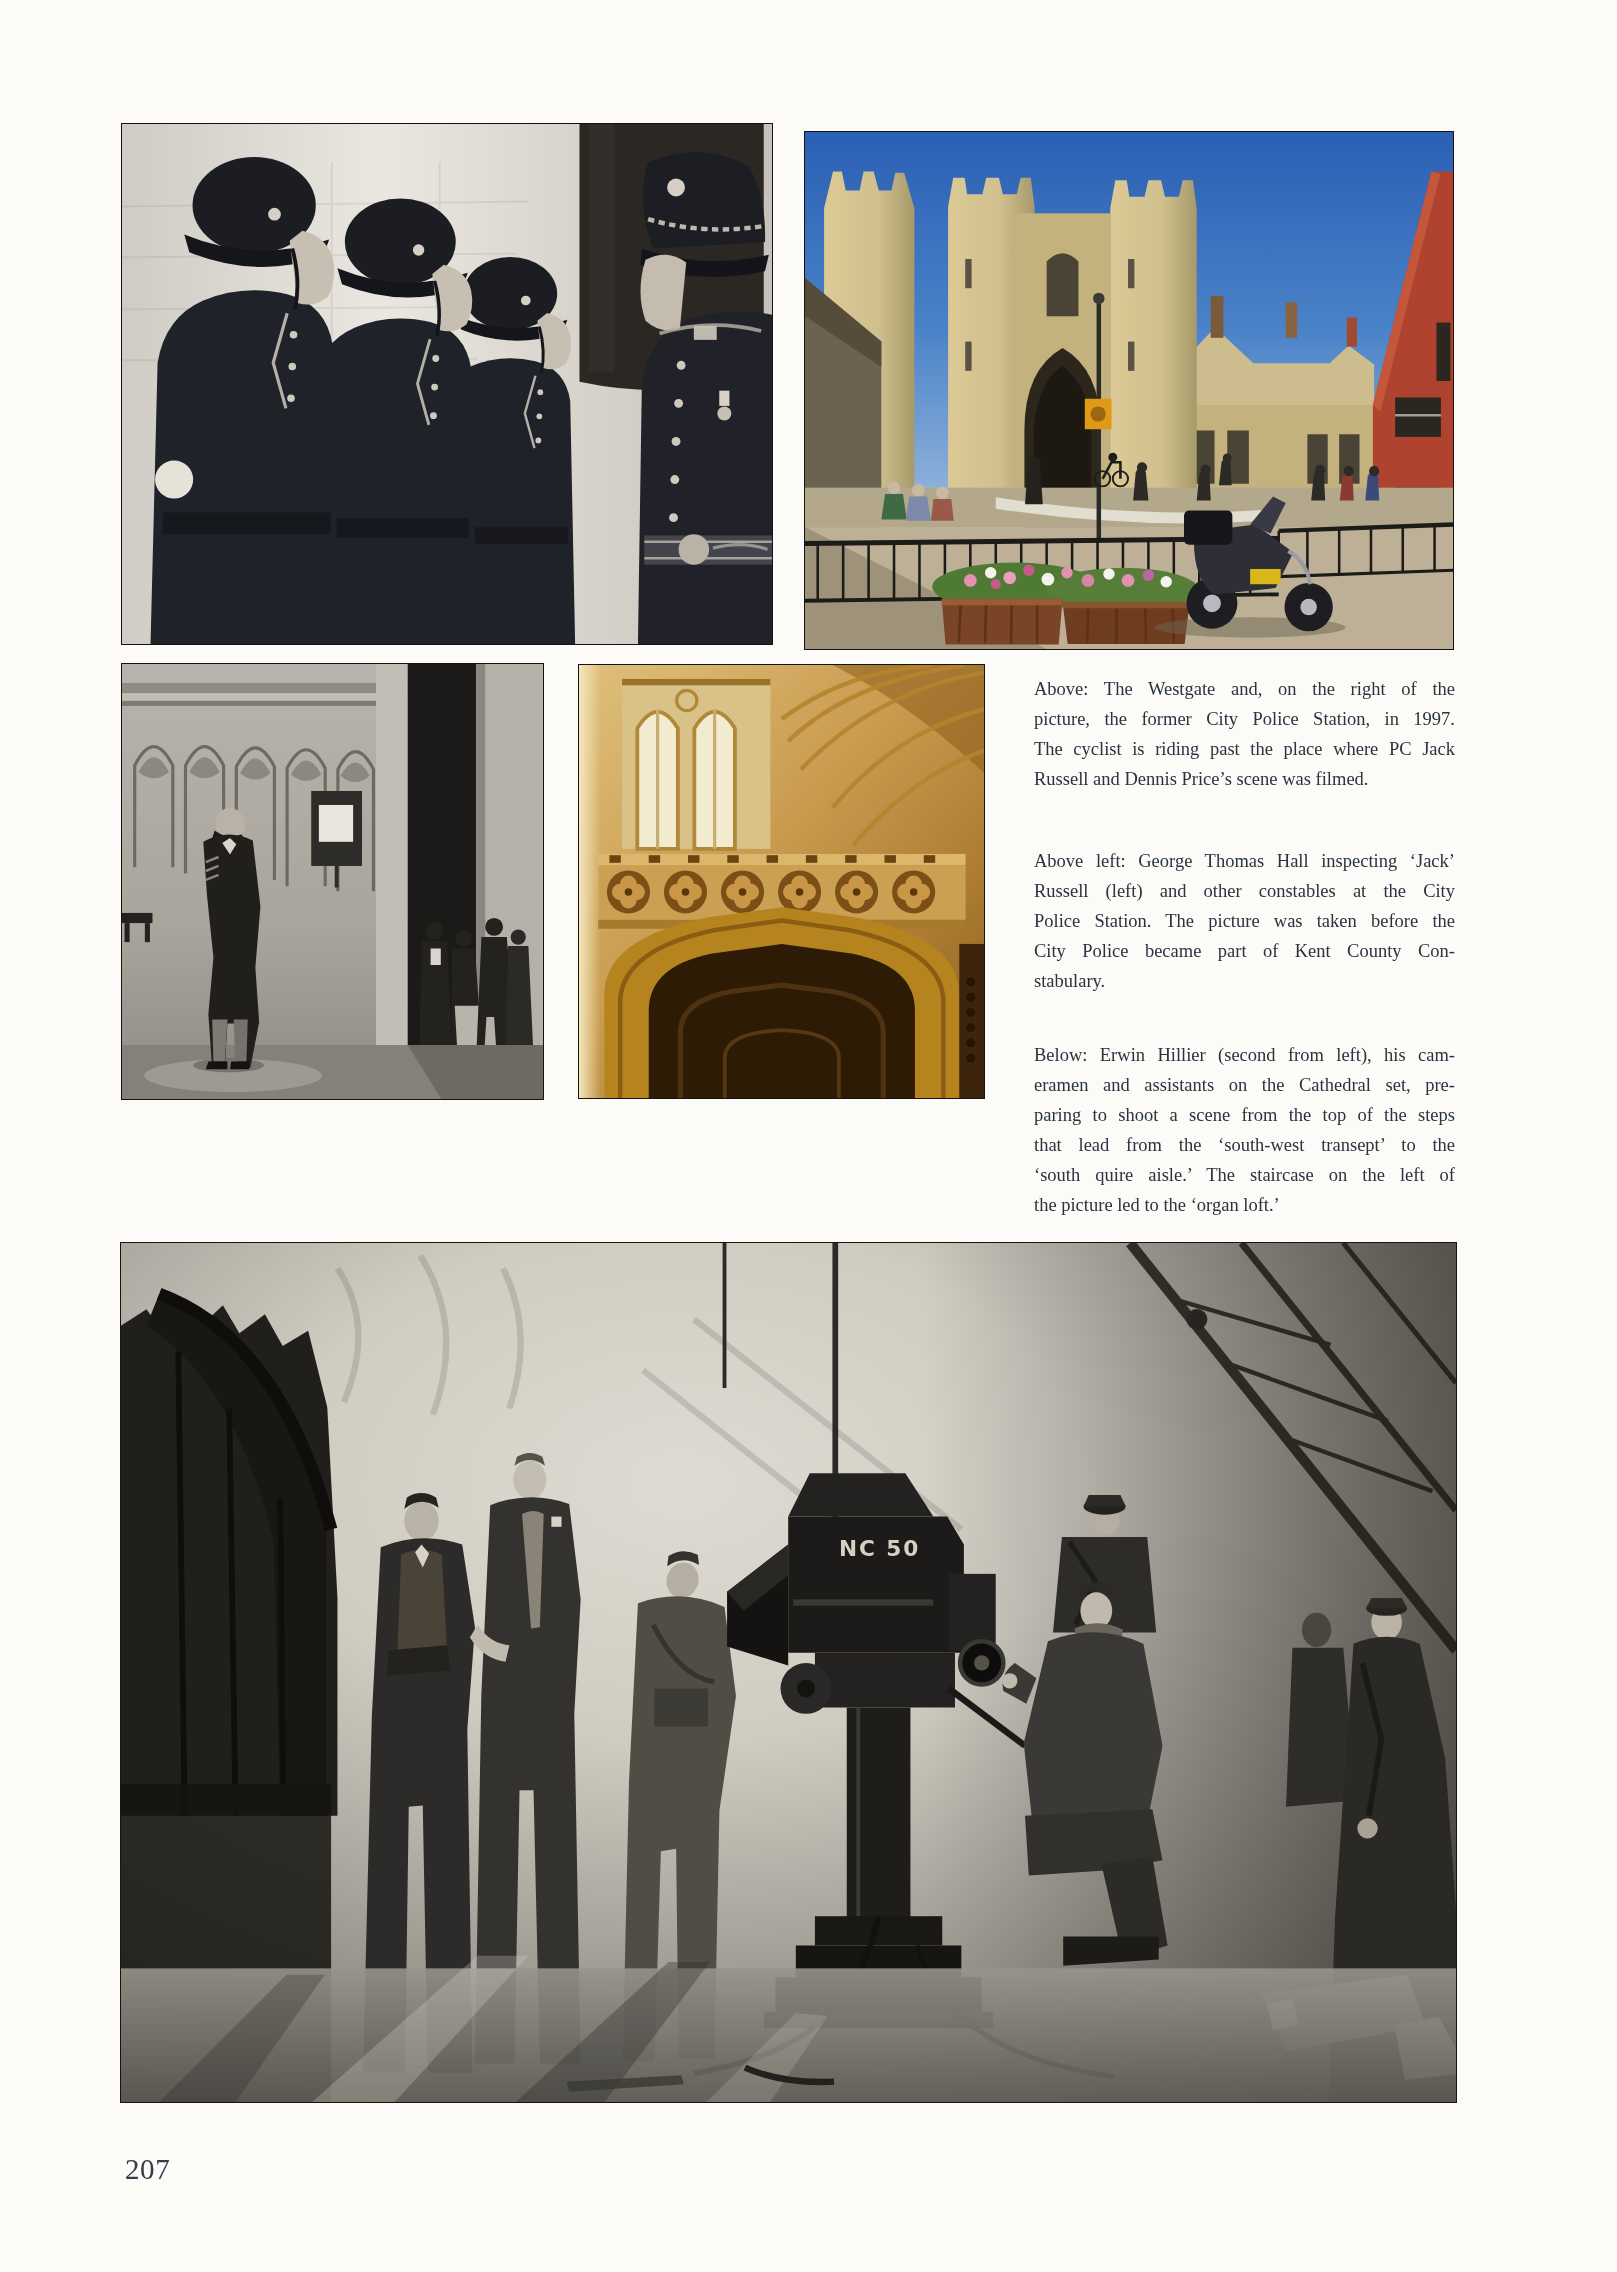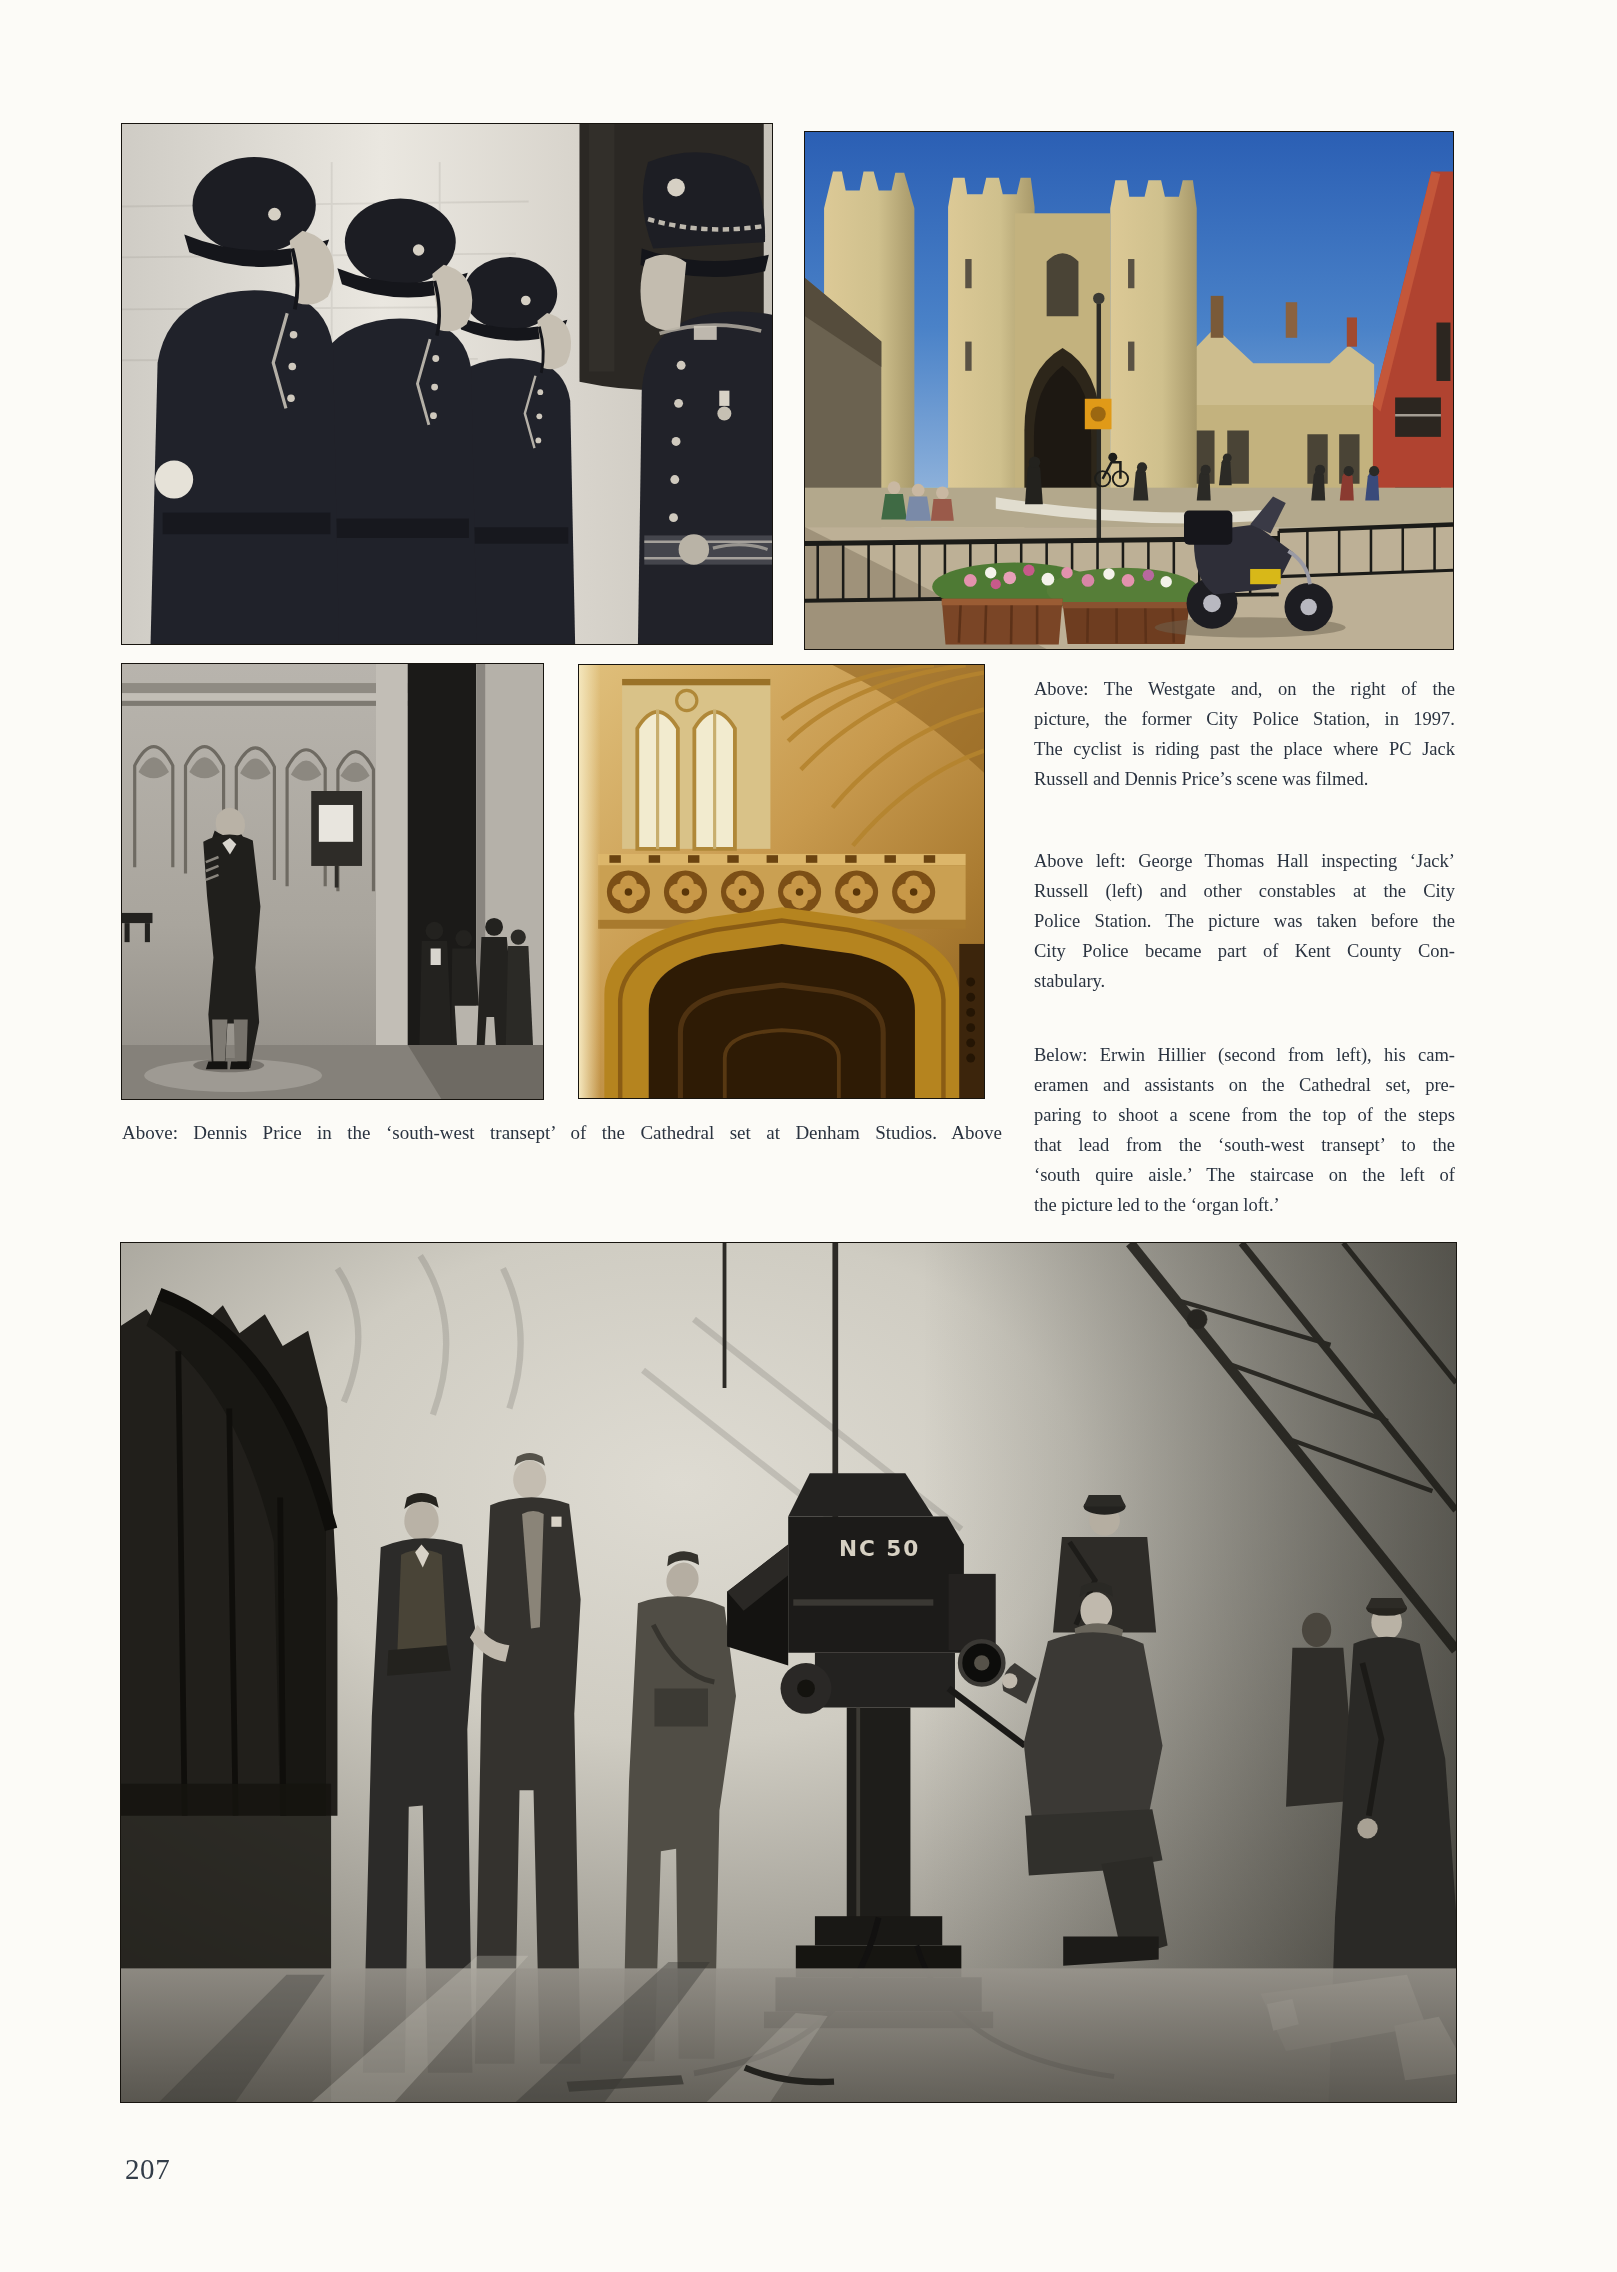--- a/index.html
+++ b/index.html
@@ -501,21 +501,20 @@
   <div class="cap cap-right" id="cap-below">
     <div class="cl">Below: Erwin Hillier (second from left), his cam-</div>
     <div class="cl">eramen and assistants on the Cathedral set, pre-</div>
     <div class="cl">paring to shoot a scene from the top of the steps</div>
     <div class="cl">that lead from the ‘south-west transept’ to the</div>
     <div class="cl">‘south quire aisle.’ The staircase on the left of</div>
     <div class="cl last">the picture led to the ‘organ loft.’</div>
   </div>
 
   <div class="cap" id="cap-denham">
-    <div class="cl">Above: Dennis Price in the ‘south-west transept’ of  the Cathedral set at Denham Studios. Above</div>
   </div>
 
   <div class="photo" id="ph-filmset">
     <svg viewBox="0 0 2097 1350" preserveAspectRatio="none">
       <defs>
         <radialGradient id="p5bg" cx="0.42" cy="0.28" r="0.85">
           <stop offset="0" stop-color="#dedbd2"></stop>
             <stop offset="0.35" stop-color="#cfccc2"></stop>
           <stop offset="0.62" stop-color="#a8a59c"></stop>
             <stop offset="1" stop-color="#6f6c64"></stop>

